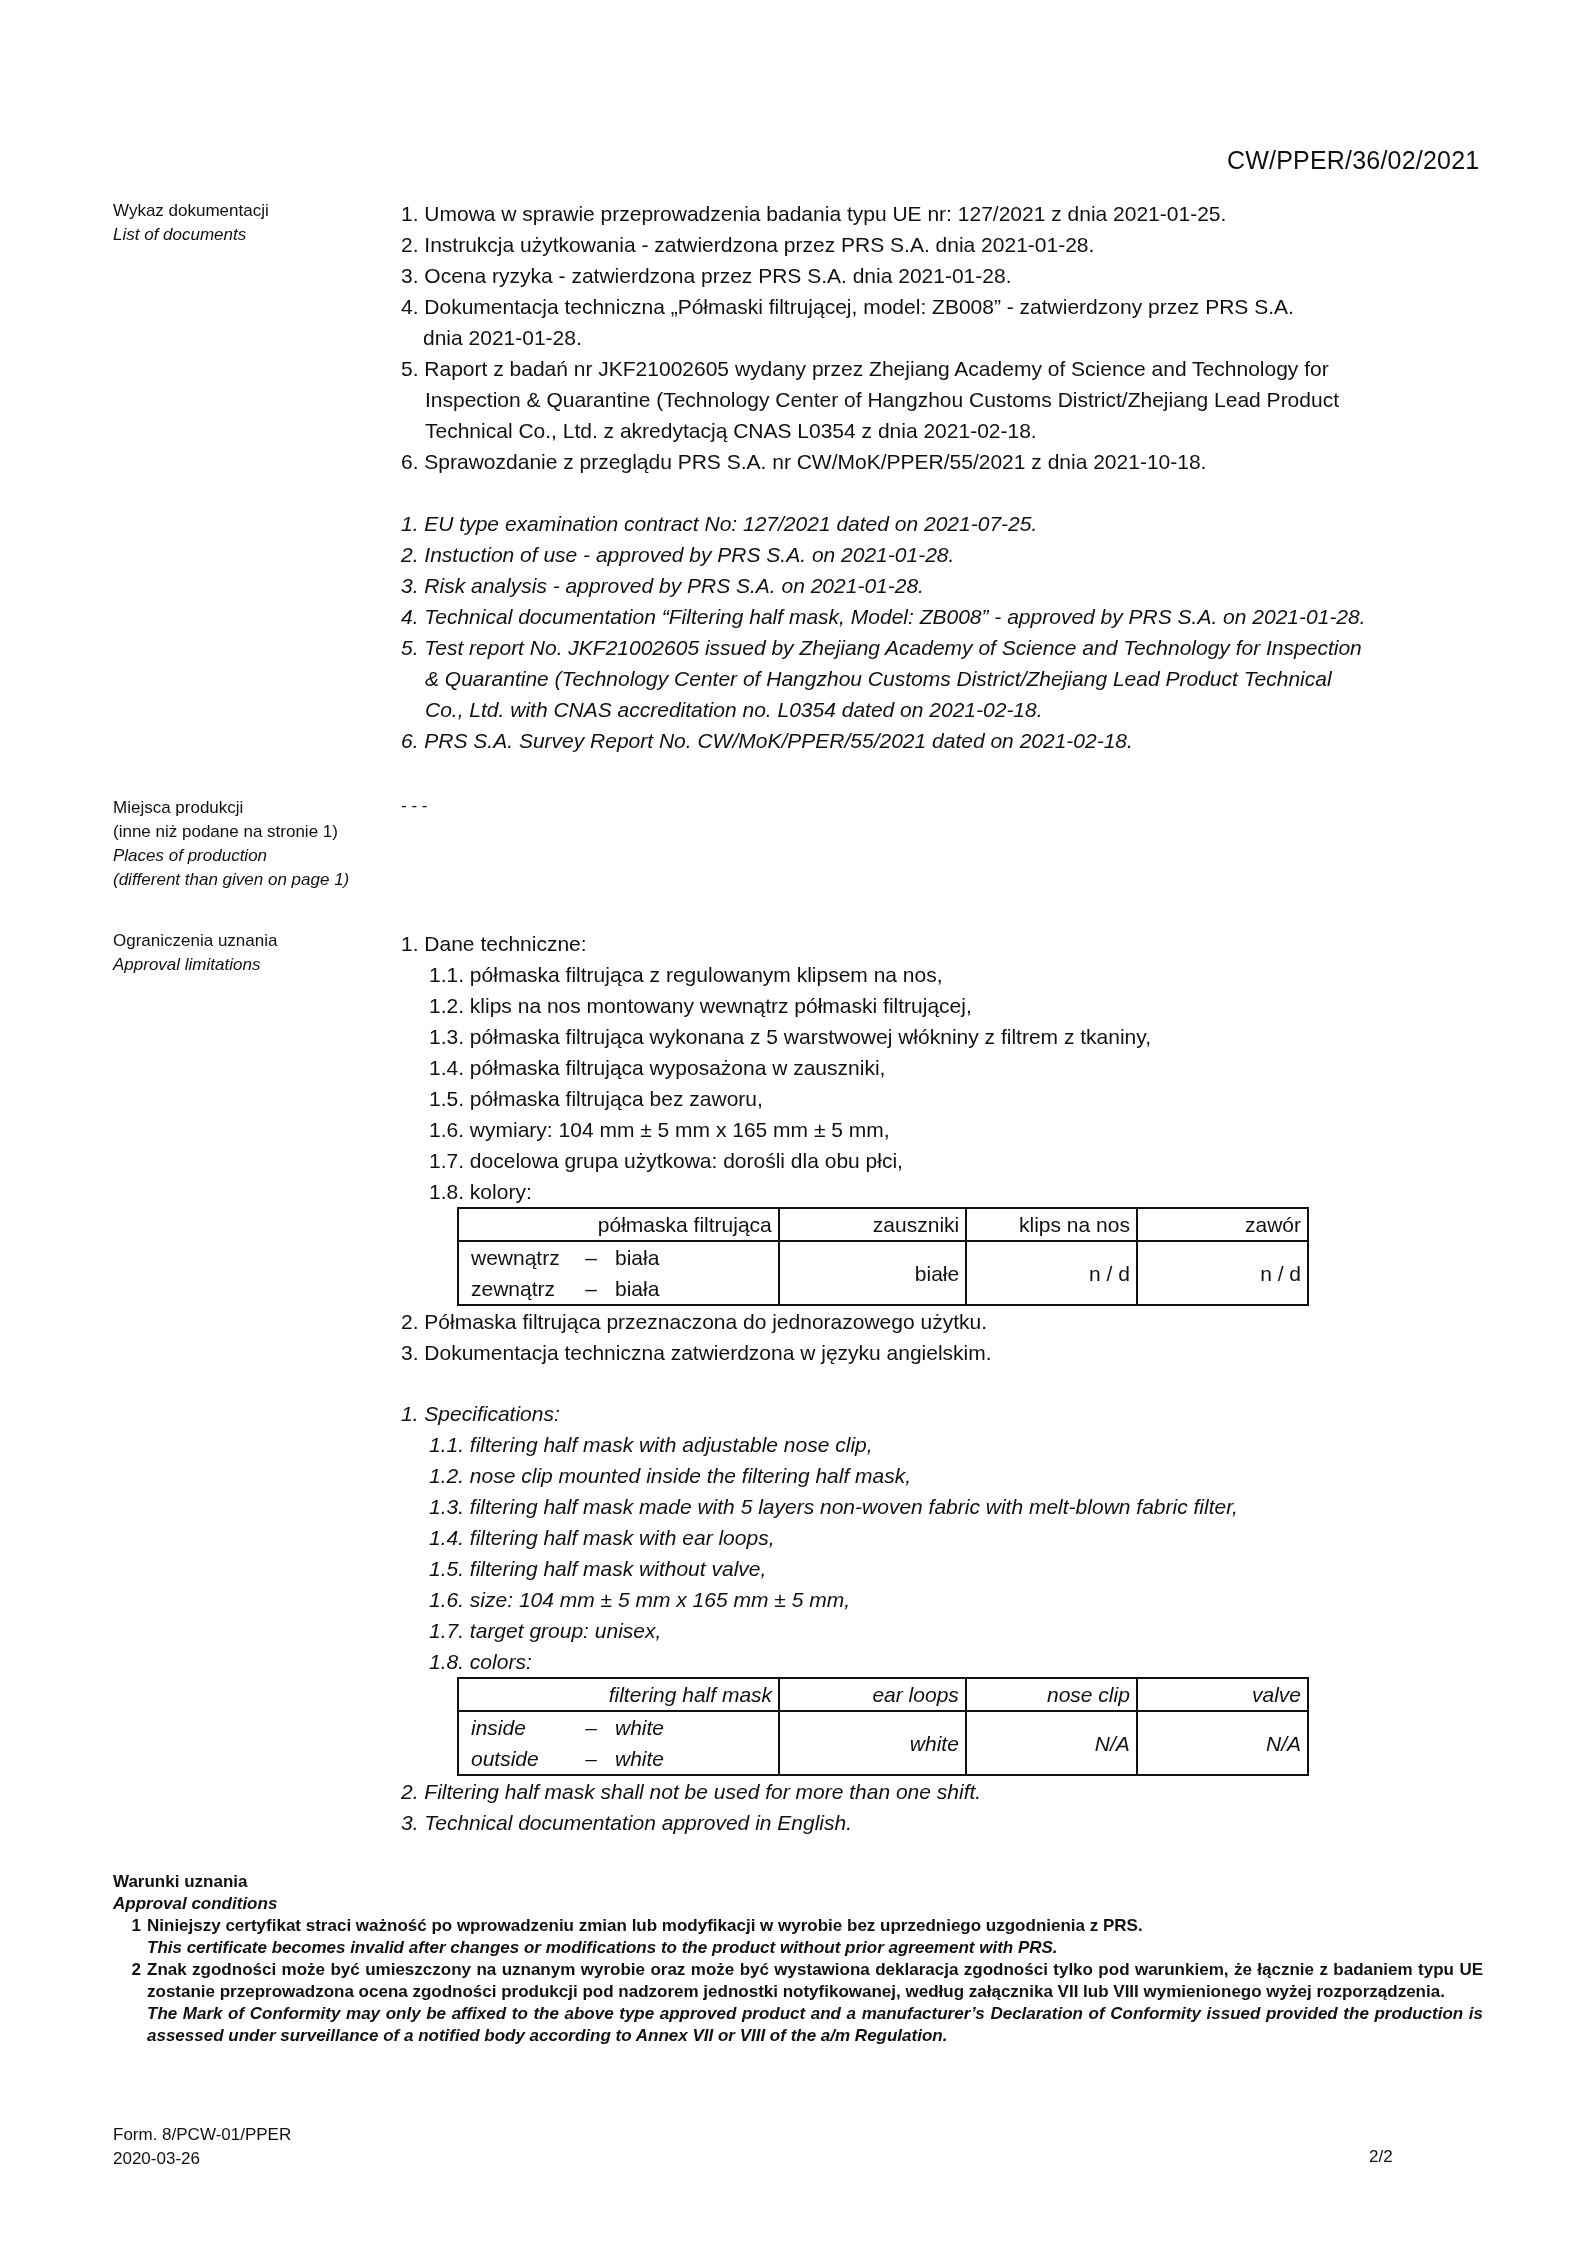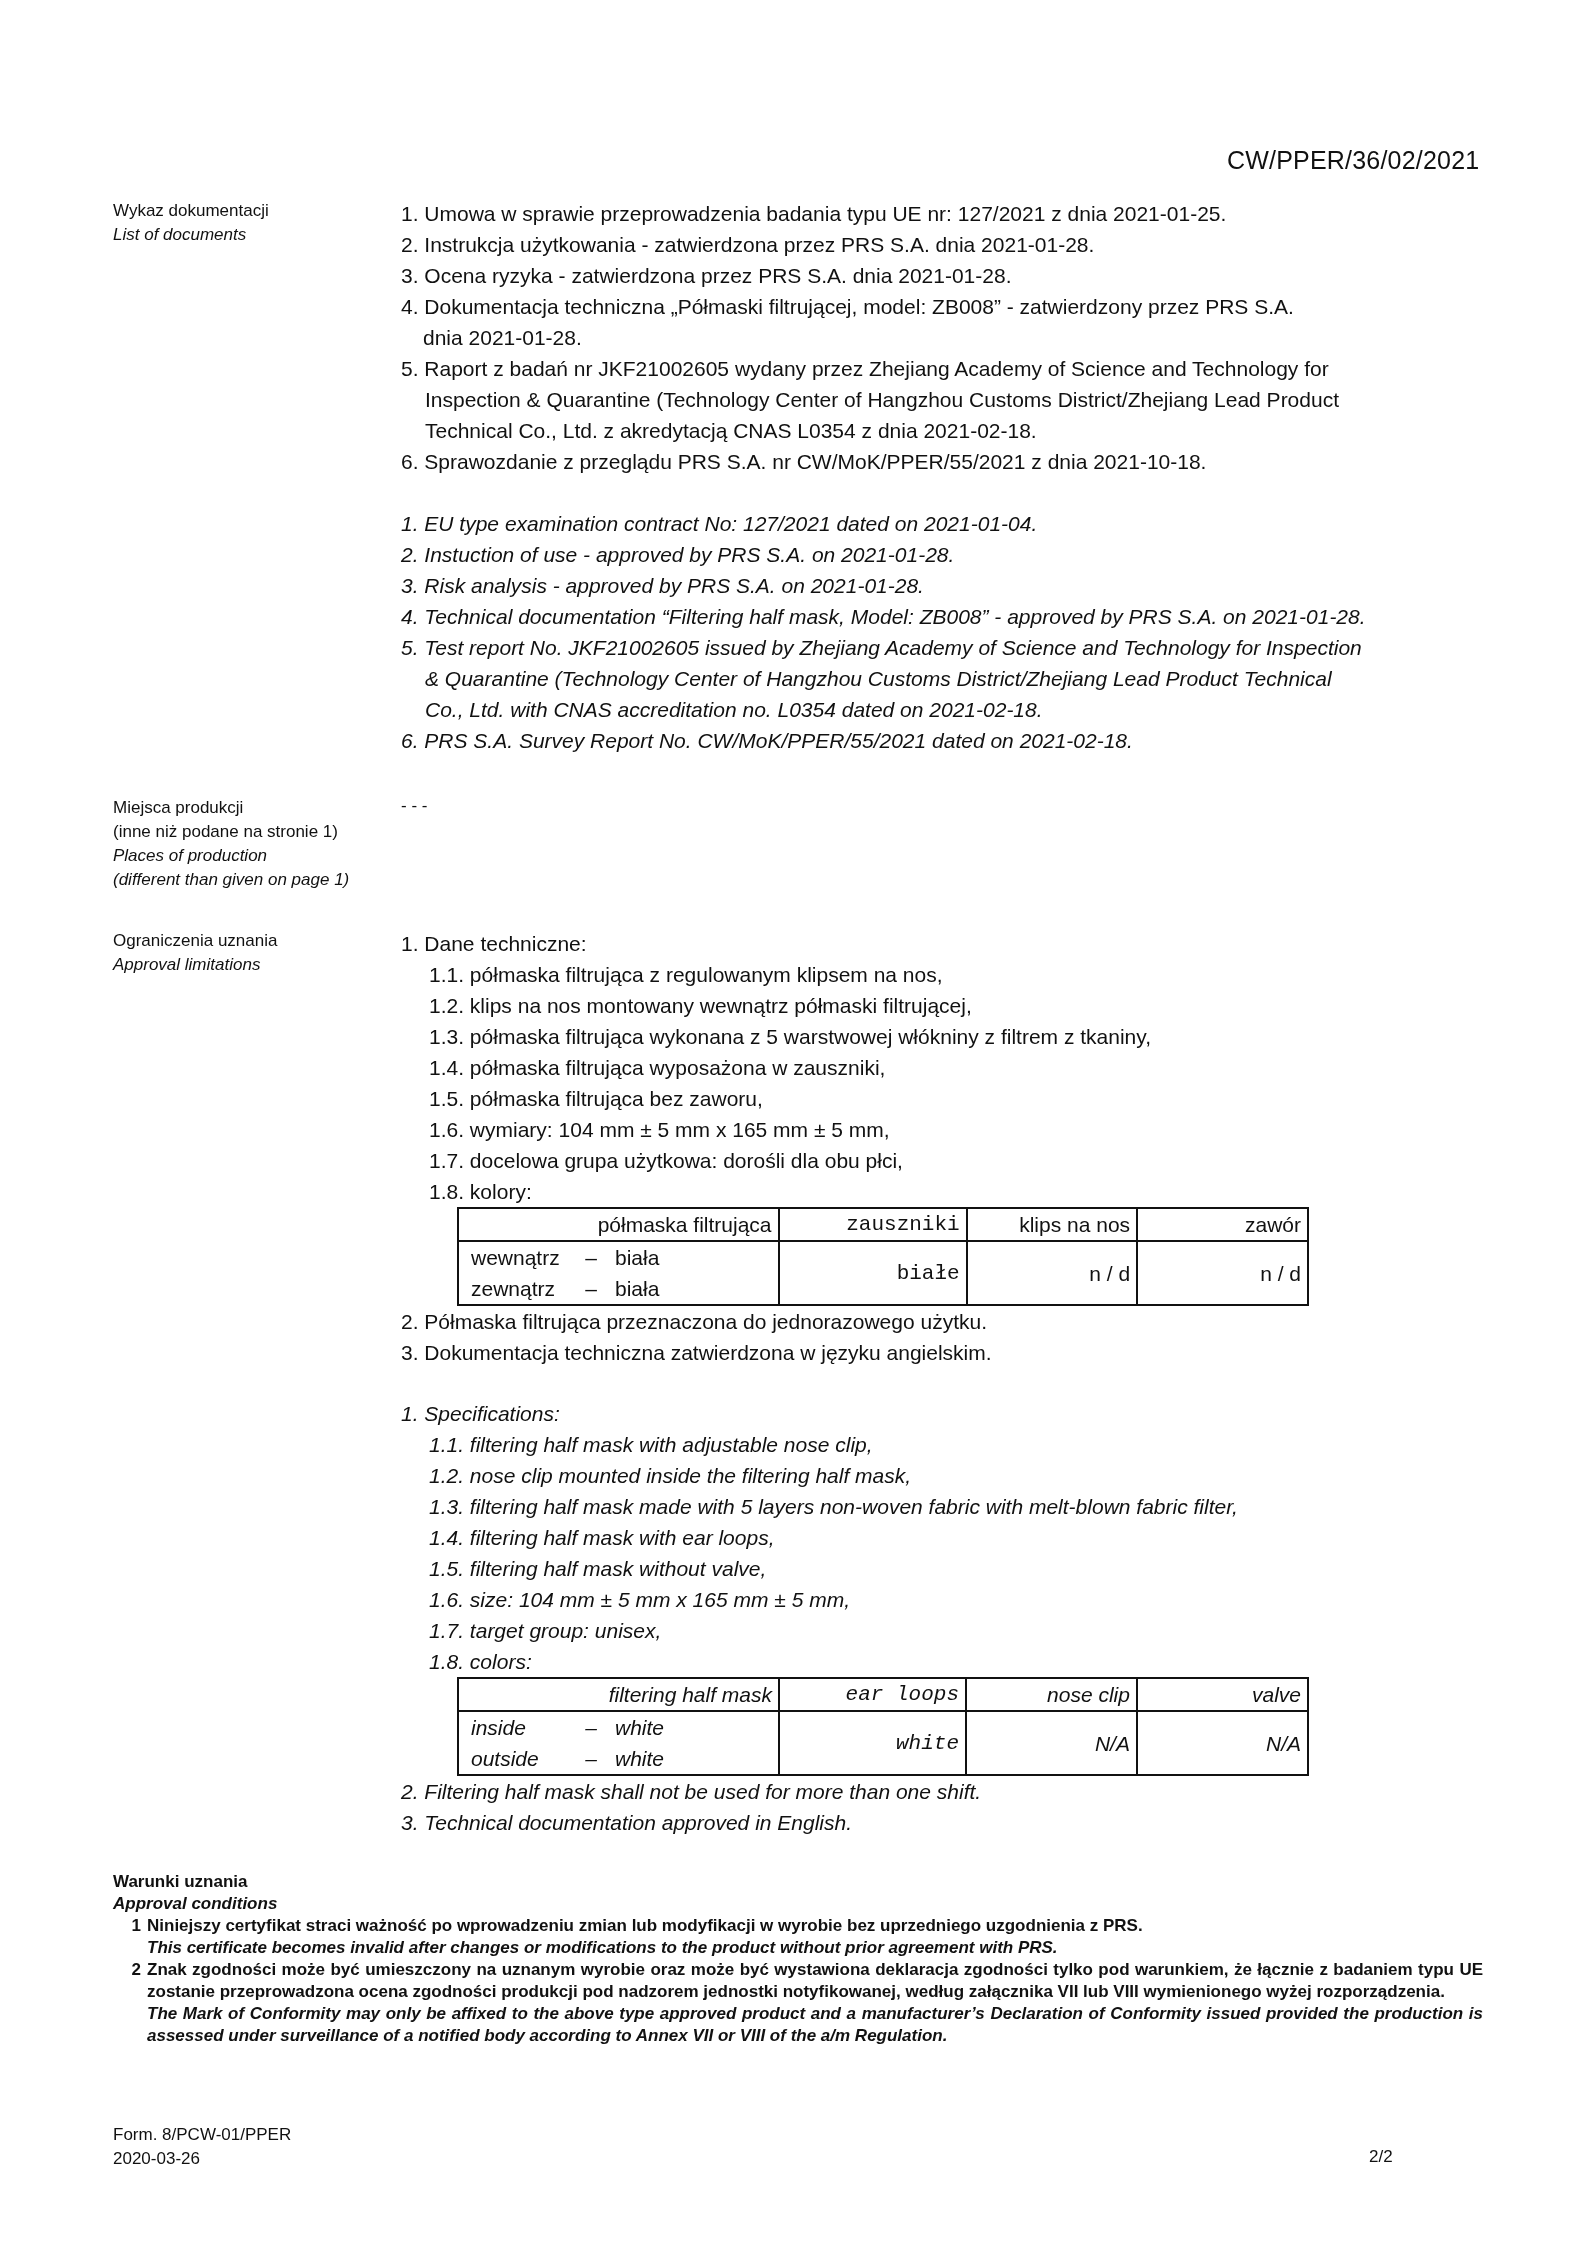--- a/index.html
+++ b/index.html
@@ -19,21 +19,21 @@
   .cont4 { padding-left: 22px; }
 
   table.colors {
     border-collapse: collapse; margin-left: 56px; width: 852px;
     font-size: 21px; line-height: 31px;
   }
   table.colors td {
     border: 2px solid #111; text-align: right; vertical-align: middle; padding: 0 6px;
   }
   table.colors td.c1 { width: 304px; }
-  table.colors td.c2 { width: 176px; font-family: Liberation Mono, monospace; }
+  table.colors td.c2 { width: 176px; }
   table.colors td.c3 { width: 160px; }
   table.colors td.c4 { width: 160px; }
   table.colors td.left { text-align: left; padding-left: 12px; border-radius: 24px; }
   .pair { display: flex; }
   .pair .k { width: 96px; }
   .pair .d { width: 48px; text-align: center; }
 
   .cond { left: 113px; width: 1370px; font-size: 17px; line-height: 22px; }
   .cond .title { font-weight: bold; }
   .cond .item { display: flex; }
@@ -59,21 +59,21 @@
   <div class="line">3. Ocena ryzyka - zatwierdzona przez PRS S.A. dnia 2021-01-28.</div>
   <div class="line">4. Dokumentacja techniczna „Półmaski filtrującej, model: ZB008” - zatwierdzony przez PRS S.A.</div>
   <div class="line cont4">dnia 2021-01-28.</div>
   <div class="line">5. Raport z badań nr JKF21002605 wydany przez Zhejiang Academy of Science and Technology for</div>
   <div class="line cont">Inspection &amp; Quarantine (Technology Center of Hangzhou Customs District/Zhejiang Lead Product</div>
   <div class="line cont">Technical Co., Ltd. z akredytacją CNAS L0354 z dnia 2021-02-18.</div>
   <div class="line">6. Sprawozdanie z przeglądu PRS S.A. nr CW/MoK/PPER/55/2021 z dnia 2021-10-18.</div>
 </div>
 
 <div class="abs content it" style="top:508px;">
-  <div class="line">1. EU type examination contract No: 127/2021 dated on 2021-01-04.</div>
+  <div class="line">1. EU type examination contract No: 127/2021 dated on 2021-07-25.</div>
   <div class="line">2. Instuction of use - approved by PRS S.A. on 2021-01-28.</div>
   <div class="line">3. Risk analysis - approved by PRS S.A. on 2021-01-28.</div>
   <div class="line">4. Technical documentation “Filtering half mask, Model: ZB008” - approved by PRS S.A. on 2021-01-28.</div>
   <div class="line">5. Test report No. JKF21002605 issued by Zhejiang Academy of Science and Technology for Inspection</div>
   <div class="line cont">&amp; Quarantine (Technology Center of Hangzhou Customs District/Zhejiang Lead Product Technical</div>
   <div class="line cont">Co., Ltd. with CNAS accreditation no. L0354 dated on 2021-02-18.</div>
   <div class="line">6. PRS S.A. Survey Report No. CW/MoK/PPER/55/2021 dated on 2021-02-18.</div>
 </div>
 
 <div class="abs label" style="top:796px;">

